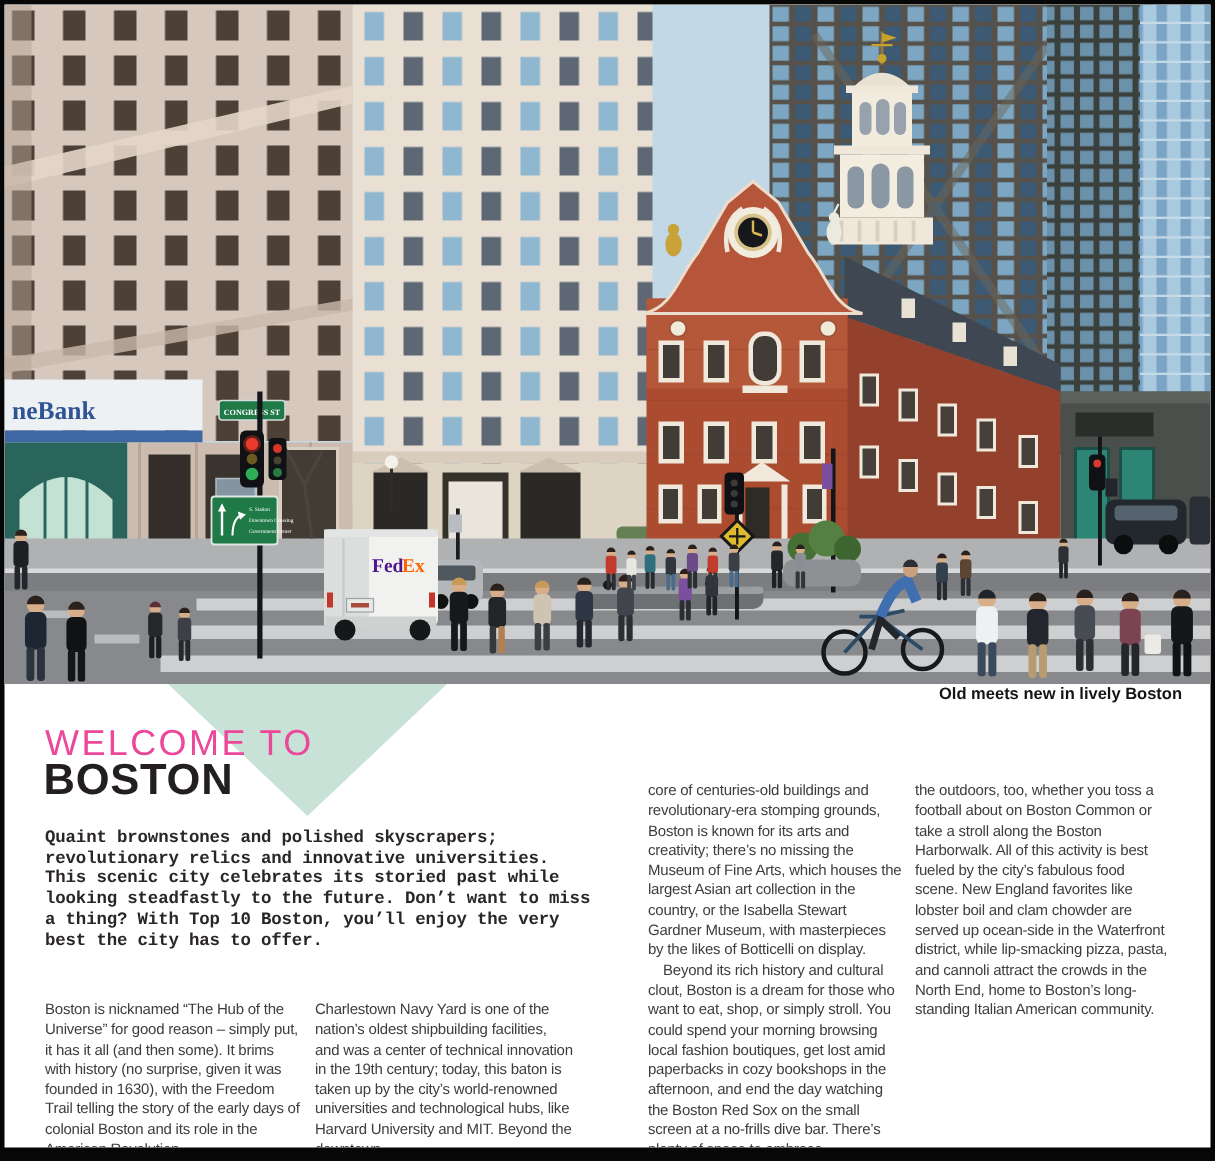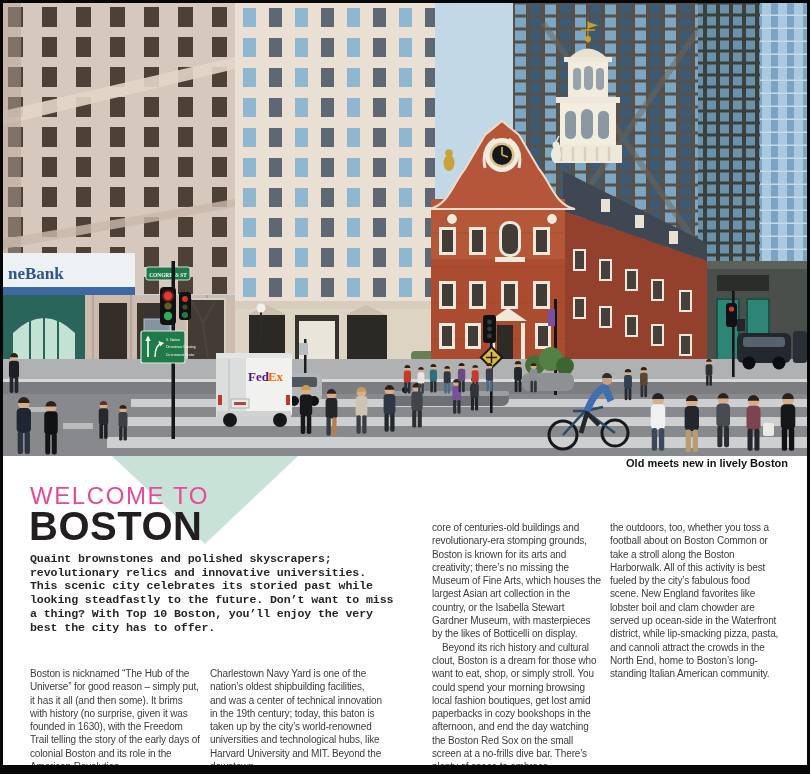--- a/index.html
+++ b/index.html
@@ -17,21 +17,21 @@
   .caption{
     position:absolute;top:454px;right:19px;z-index:3;
     font-size:11px;font-weight:bold;color:#141414;letter-spacing:0;
   }
   .kicker{
     position:absolute;left:27px;top:479px;z-index:2;
     font-size:24px;font-weight:300;letter-spacing:1.6px;color:#ec4899;
   }
   .title{
     position:absolute;left:26px;top:501px;z-index:2;
-    font-size:40px;font-weight:800;letter-spacing:0.5px;color:#231f20;
+    font-size:29px;font-weight:800;letter-spacing:0.5px;color:#231f20;
   }
   .intro{
     position:absolute;left:27px;top:549px;width:364px;z-index:2;
     font-size:11.6px;font-weight:bold;line-height:13.7px;
     letter-spacing:-0.1px;color:#2a2627;font-family:Liberation Mono, monospace;
   }
   .col{
     position:absolute;z-index:2;width:172px;
     font-size:10px;line-height:13.3px;letter-spacing:-0.15px;color:#3d3d3f;margin-top:36px;
   }

